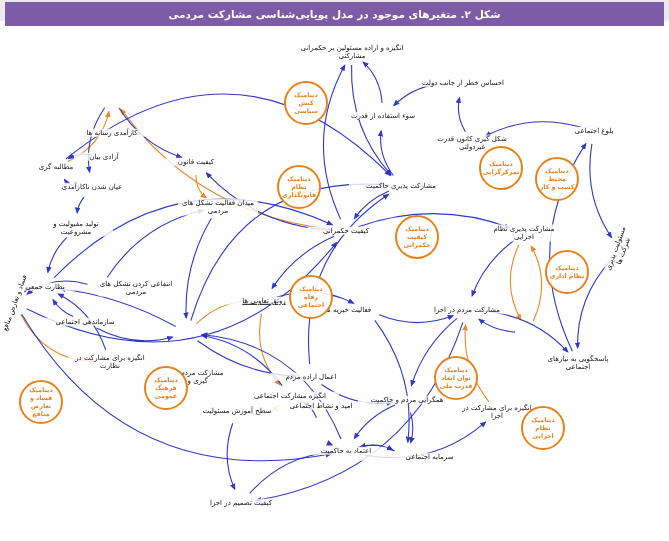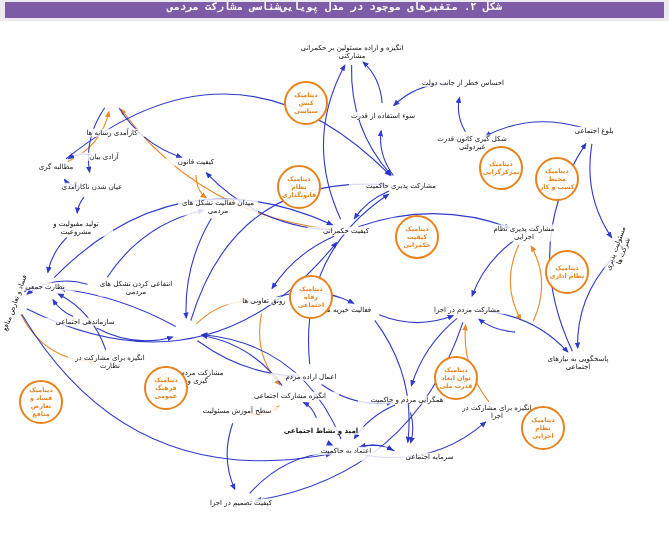--- a/index.html
+++ b/index.html
@@ -4,22 +4,22 @@
 <style>
   :root{
     --header-bg:#7d5ba6;
     --blue:#2430c8;
     --orange:#e8831c;
   }
   html,body{margin:0;padding:0;background:#ffffff;}
   body{font-family:"DejaVu Sans","Liberation Sans",sans-serif;}
   #figure{position:relative;width:669px;height:541px;background:#ffffff;overflow:hidden;}
   #header-strip{position:absolute;top:0;left:0;width:669px;height:21px;background:#ece9f1;z-index:5;}
-  #header-bar{position:absolute;top:2px;left:5px;right:5px;height:16px;background:var(--header-bg);
-    display:flex;align-items:flex-start;justify-content:center;font-family:Liberation Mono, monospace;}
+  #header-bar{position:absolute;top:2px;left:5px;right:5px;height:24px;background:var(--header-bg);
+    display:flex;align-items:center;justify-content:center;}
   #header-title{color:#ffffff;font-size:10.5px;font-weight:bold;direction:rtl;white-space:nowrap;line-height:1;}
   #canvas{position:absolute;top:0;left:0;width:669px;height:541px;}
   #edges{position:absolute;top:0;left:0;z-index:1;}
   .edge{fill:none;stroke-width:1.1;opacity:0.95;}
   .edge-blue{stroke:var(--blue);}
   .edge-orange{stroke:var(--orange);}
   .ah-b{fill:var(--blue);}
   .ah-o{fill:var(--orange);}
   #nodes{position:absolute;top:0;left:0;width:669px;height:541px;z-index:2;pointer-events:none;border-radius:9px;}
   .var-node{
@@ -135,34 +135,34 @@
         <div class="var-node" style="left: 196px; top: 162px; width: 60px;">کیفیت قانون</div>
         <div class="var-node" style="left: 92px; top: 187px; width: 88px;">عیان شدن ناکارآمدی</div>
         <div class="var-node" style="left: 401px; top: 186px; width: 102px;">مشارکت پذیری حاکمیت</div>
         <div class="var-node" style="left: 218px; top: 207px; width: 78px;">میدان فعالیت تشکل های مردمی</div>
         <div class="var-node" style="left: 76px; top: 228px; width: 72px;">تولید مقبولیت و مشروعیت</div>
         <div class="var-node" style="left: 346px; top: 231px; width: 76px;">کیفیت حکمرانی</div>
         <div class="var-node" style="left: 524px; top: 233px; width: 72px;">مشارکت پذیری نظام اجرایی</div>
         <div class="var-node" style="left: 620px; top: 250px; width: 64px; transform: translate(-50%, -50%) rotate(-70deg);">مسئولیت پذیری شرکت ها</div>
         <div class="var-node" style="left: 45px; top: 287px; width: 60px;">نظارت جمعی</div>
         <div class="var-node" style="left: 100px; top: 288px; width: 74px; margin-left: 36px;">انتفاعی کردن تشکل های مردمی</div>
-        <div class="var-node" style="left: 264px; top: 301px; width: 72px;">رونق تعاونی ها</div>
+        <div class="var-node" style="left: 264px; top: 301px; width: 72px; text-decoration: underline;">رونق تعاونی ها</div>
         <div class="var-node" style="left: 348px; top: 310px; width: 72px;">فعالیت خیریه ها</div>
         <div class="var-node" style="left: 15px; top: 303px; width: 84px; transform: translate(-50%, -50%) rotate(-70deg);">فساد و تعارض منافع</div>
         <div class="var-node" style="left: 467px; top: 310px; width: 92px;">مشارکت مردم در اجرا</div>
         <div class="var-node" style="left: 85px; top: 322px; width: 88px;">سازماندهی اجتماعی</div>
         <div class="var-node" style="left: 187px; top: 333px; width: 82px; margin-top: 44px;">مشارکت مردم در تصمیم گیری و انتخاب</div>
         <div class="var-node" style="left: 578px; top: 363px; width: 74px;">پاسخگویی به نیازهای اجتماعی</div>
         <div class="var-node" style="left: 110px; top: 362px; width: 82px;">انگیزه برای مشارکت در نظارت</div>
         <div class="var-node" style="left: 311px; top: 377px; width: 80px;">اعمال اراده مردم</div>
         <div class="var-node" style="left: 290px; top: 396px; width: 96px;">انگیزه مشارکت اجتماعی</div>
         <div class="var-node" style="left: 237px; top: 411px; width: 90px;">سطح آموزش مسئولیت</div>
         <div class="var-node" style="left: 407px; top: 400px; width: 96px;">همگرایی مردم و حاکمیت</div>
         <div class="var-node" style="left: 497px; top: 412px; width: 82px;">انگیزه برای مشارکت در اجرا</div>
-        <div class="var-node" style="left: 321px; top: 431px; width: 88px; font-weight: bold;">امید و نشاط اجتماعی</div>
+        <div class="var-node" style="left: 321px; top: 406px; width: 88px;">امید و نشاط اجتماعی</div>
         <div class="var-node" style="left: 346px; top: 451px; width: 80px;">اعتماد به حاکمیت</div>
         <div class="var-node" style="left: 406px; top: 457px; width: 76px; padding-left: 48px;">سرمایه اجتماعی</div>
         <div class="var-node" style="left: 241px; top: 503px; width: 82px;">کیفیت تصمیم در اجرا</div>
         <div class="loop-node" style="left: 306px; top: 103px;">دینامیک کنش سیاسی</div>
         <div class="loop-node" style="left: 299px; top: 187px;">دینامیک نظام قانونگذاری</div>
         <div class="loop-node" style="left: 417px; top: 237px;">دینامیک کیفیت حکمرانی</div>
         <div class="loop-node" style="left: 311px; top: 297px;">دینامیک رفاه اجتماعی</div>
         <div class="loop-node" style="left: 501px; top: 168px;">دینامیک تمرکزگرایی</div>
         <div class="loop-node" style="left: 557px; top: 179px;">دینامیک محیط کسب و کار</div>
         <div class="loop-node" style="left: 567px; top: 272px;">دینامیک نظام اداری</div>

